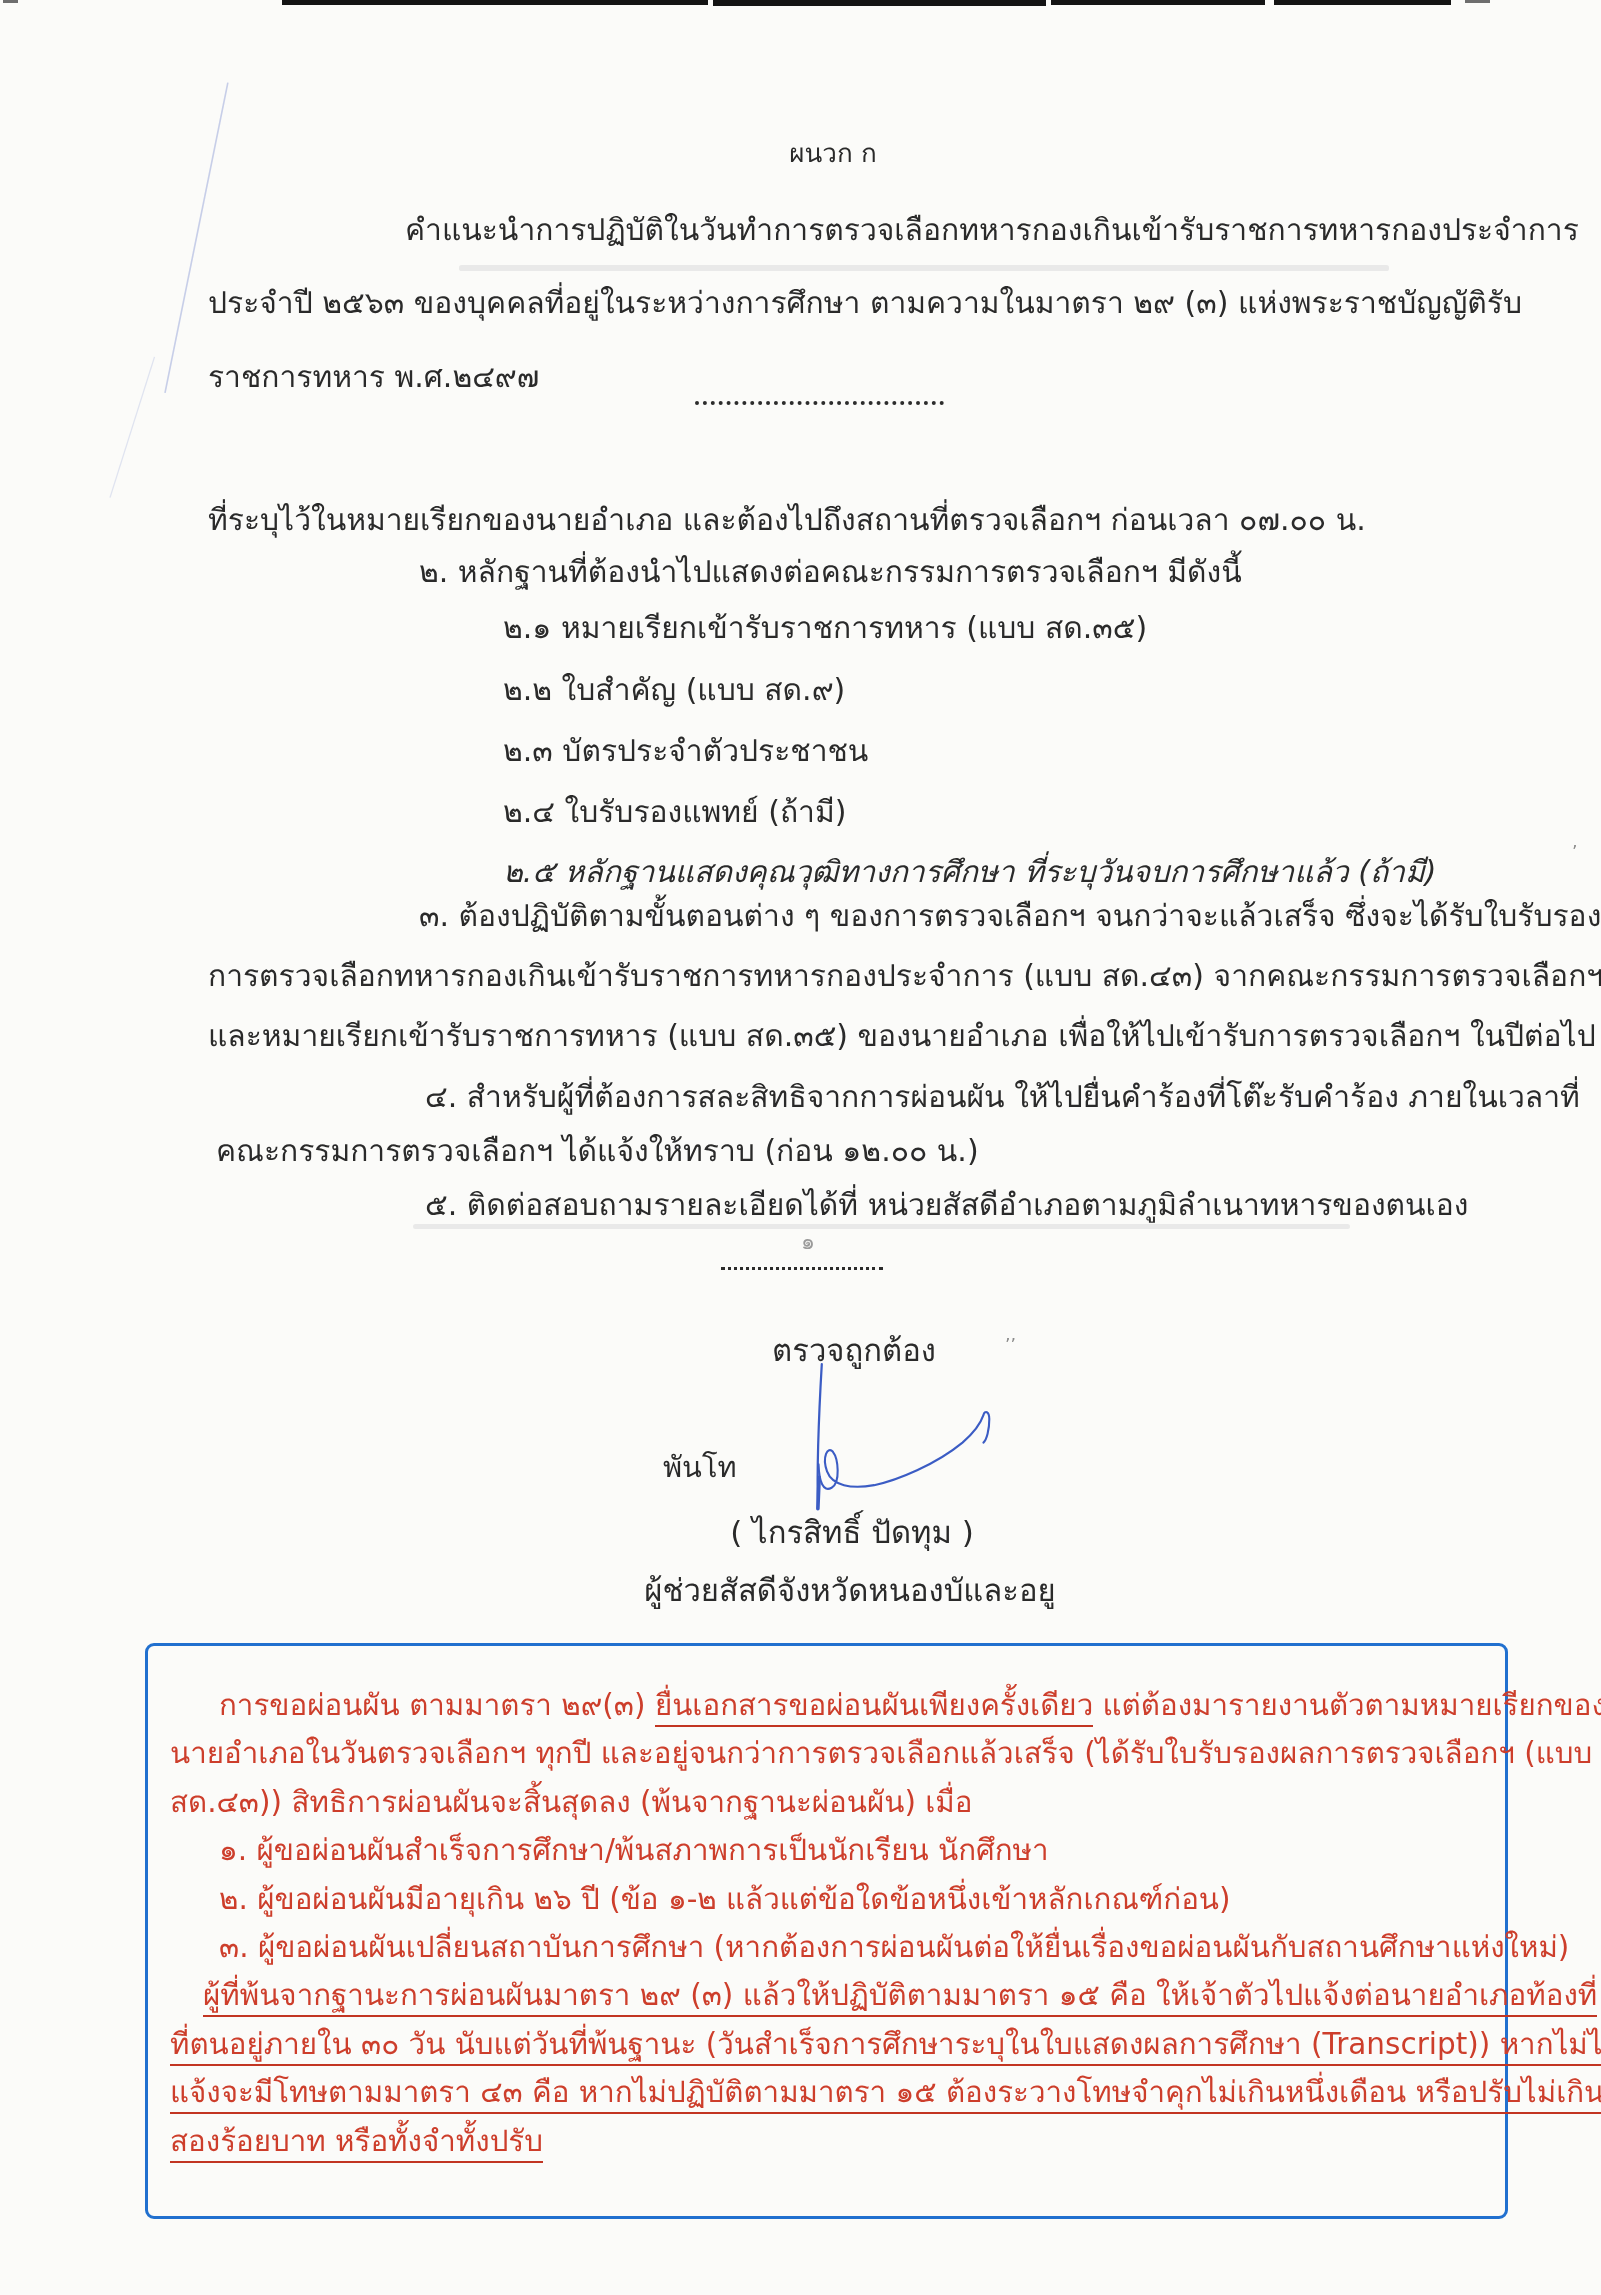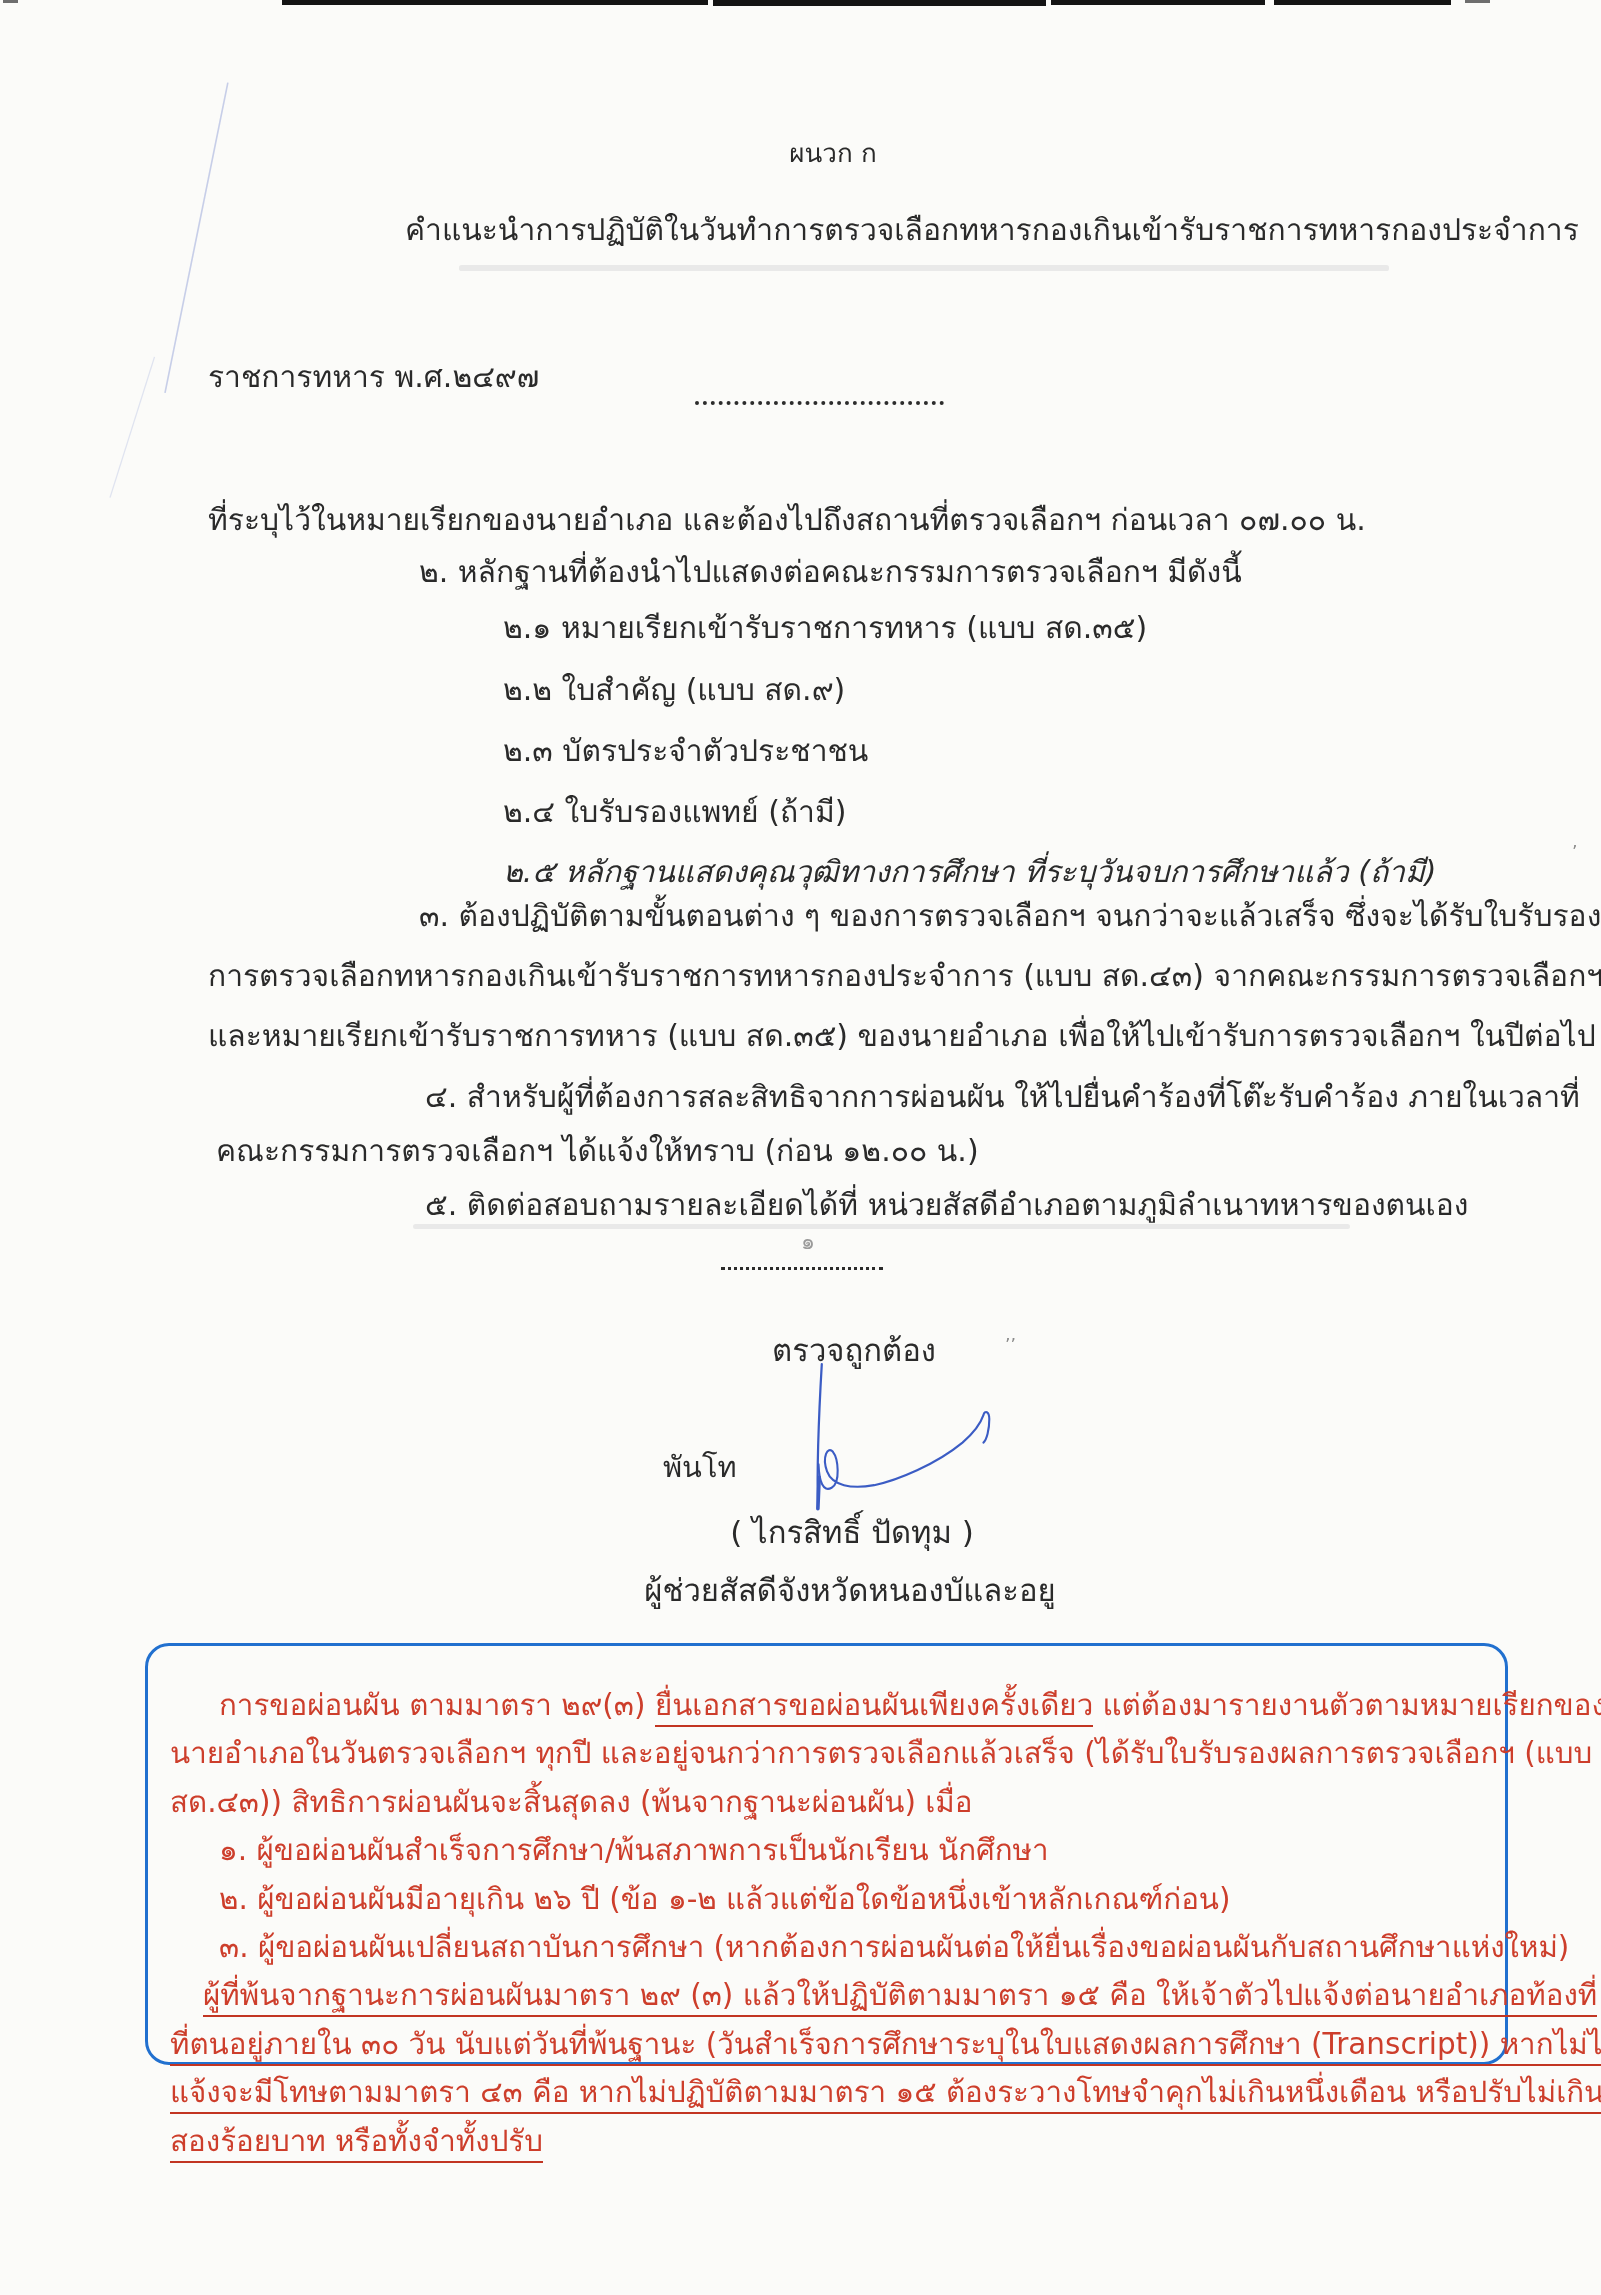--- a/index.html
+++ b/index.html
@@ -26,22 +26,22 @@
   .band.gray{background:#6e6e6e;}
   
   .scanlines{position:absolute;left:0;top:0;pointer-events:none;}
   
   .streak{position:absolute;background:rgba(140,140,150,0.16);filter:blur(0.7px);border-radius:2.6px;}
   .speck{position:absolute;color:#8a8a8a;font-size:17px;}
   
   .dots{position:absolute;height:7.9px;border-bottom:4.6px dotted #2c2c2c;}
   
   .notice{
-    position:absolute;left:145px;top:1643px;width:1363px;height:422px;
-    border:3.3px solid var(--box-border);border-radius:24px;box-sizing:border-box;
+    position:absolute;left:145px;top:1643px;width:1363px;height:576px;
+    border:3.3px solid var(--box-border);border-radius:9px;box-sizing:border-box;
     background:transparent;
   }
   .rln{
     position:absolute;white-space:nowrap;
     font-size:29.5px;line-height:37px;color:var(--red);
   }
   .ul{border-bottom:2px solid #c23522;padding-bottom:3.3px;}
   svg.sig{position:absolute;left:740px;top:1330px;}
 </style>
 </head>
@@ -58,20 +58,21 @@
 
   <svg class="scanlines" width="275" height="537" viewBox="0 0 420 820">
     <line x1="348" y1="126" x2="252" y2="600" stroke="rgba(115,135,205,0.38)" stroke-width="2.5"></line>
     <line x1="236" y1="545" x2="168" y2="760" stroke="rgba(115,135,205,0.20)" stroke-width="2"></line>
   </svg>
 
   <div class="ln title ctr" style="left:833px;top:135px;">ผนวก ก</div>
 
   <div class="ln" style="left:405px;top:211px;">คำแนะนำการปฏิบัติในวันทำการตรวจเลือกทหารกองเกินเข้ารับราชการทหารกองประจำการ</div>
   <div class="streak" style="left:459px;top:265px;width:930px;height:5.9px;"></div>
+  <div class="ln" style="left:208px;top:284px;">ประจำปี ๒๕๖๓ ของบุคคลที่อยู่ในระหว่างการศึกษา ตามความในมาตรา ๒๙ (๓) แห่งพระราชบัญญัติรับ</div>
   <div class="ln" style="left:208px;top:358px;">ราชการทหาร พ.ศ.๒๔๙๗</div>
 
   <div class="dots" style="left:695px;top:393px;width:249px;"></div>
 
   <div class="ln" style="left:208px;top:501px;">ที่ระบุไว้ในหมายเรียกของนายอำเภอ และต้องไปถึงสถานที่ตรวจเลือกฯ ก่อนเวลา ๐๗.๐๐ น.</div>
   <div class="ln" style="left:419px;top:553px;">๒. หลักฐานที่ต้องนำไปแสดงต่อคณะกรรมการตรวจเลือกฯ มีดังนี้</div>
 
   <div class="ln" style="left:503px;top:609px;">๒.๑ หมายเรียกเข้ารับราชการทหาร (แบบ สด.๓๕)</div>
   <div class="ln" style="left:503px;top:671px;">๒.๒ ใบสำคัญ (แบบ สด.๙)</div>
   <div class="ln" style="left:503px;top:732px;">๒.๓ บัตรประจำตัวประชาชน</div>

